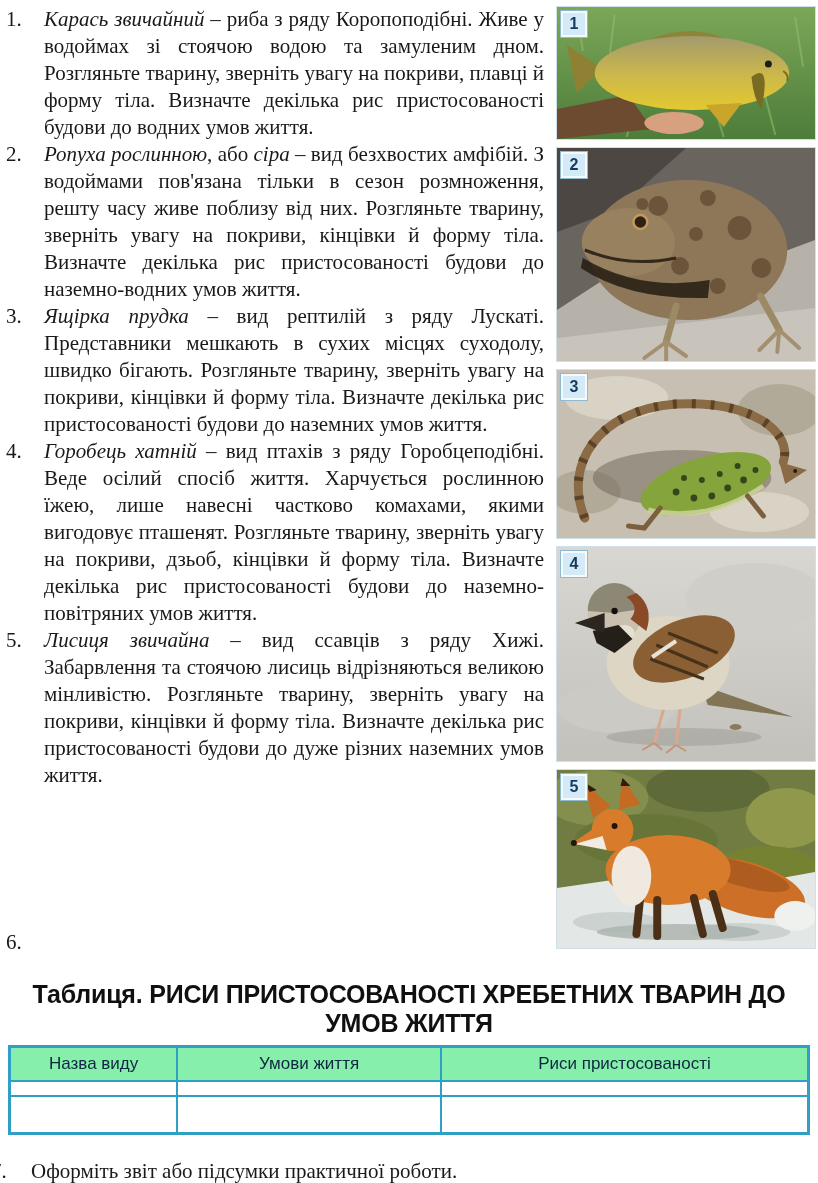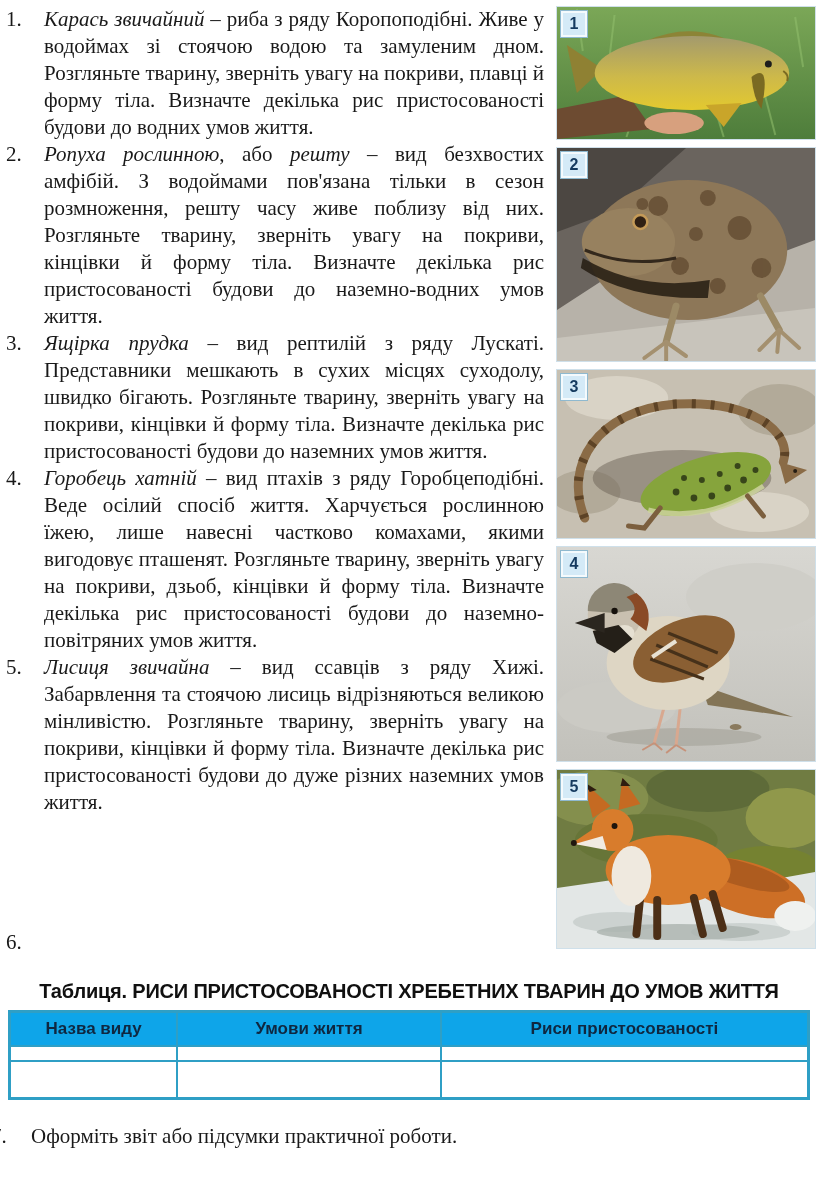--- a/index.html
+++ b/index.html
@@ -21,26 +21,26 @@
   .photo{position:relative;width:260px;border:1px solid #cfe0ea;box-sizing:border-box;overflow:hidden;}
   .photo svg{display:block;width:100%;height:100%;}
   .p1{height:134px;} .p2{height:215px;} .p3{height:170px;} .p4{height:216px;} .p5{height:180px;}
   .badge{position:absolute;top:4px;left:4px;width:26px;height:26px;background:#d4eaf7;
          border:2px solid #f4fafd;box-shadow:0 0 0 1px #8fb9cf;box-sizing:border-box;
          color:#153a5f;font-family:"Liberation Sans",sans-serif;font-weight:bold;font-size:16px;
          display:flex;align-items:center;justify-content:center;}
 
   
   .bottom{position:absolute;top:980px;left:0;right:0;}
-  .table-title{font-family:"Liberation Sans",sans-serif;font-weight:bold;font-size:20px;
+  .table-title{font-family:"Liberation Sans",sans-serif;font-weight:bold;font-size:25px;
                color:#101010;text-align:center;padding:0 8px;letter-spacing:-0.2px;}
   table.adapt{border-collapse:collapse;width:802px;margin:7px 8px 0 8px;
               border:3px solid #2f9fc5;table-layout:fixed;}
-  table.adapt th{background:#0ea5e9;color:#0f2740;font-family:"Liberation Sans",sans-serif;
-                 font-weight:bold;font-size:17px;height:30px;border:2px solid #2f9fc5;}
+  table.adapt th{background:#86efac;color:#0f2740;font-family:"Liberation Sans",sans-serif;
+                 font-weight:normal;font-size:17px;height:30px;border:2px solid #2f9fc5;}
   table.adapt td{background:#ffffff;border:2px solid #2f9fc5;}
   tr.row-thin td{height:11px;}
   tr.row-tall td{height:33px;}
   .c1{width:21%;} .c2{width:33%;} .c3{width:46%;}
   .task7{display:flex;font-size:21px;line-height:28px;margin-top:22px;}
   .task7 .num{flex:0 0 40px;margin-left:-9px;padding-left:0;}
 </style>
 </head>
 <body>
 
@@ -49,21 +49,21 @@
   <div class="textcol">
     <div class="items">
 
       <div class="item">
         <div class="num">1.</div>
         <div class="body"><span class="species">Карась звичайний</span><span> – риба з ряду Коропоподібні. Живе у водоймах зі стоячою водою та замуленим дном. Розгляньте тварину, зверніть увагу на покриви, плавці й форму тіла. Визначте декілька рис пристосованості будови до водних умов життя.</span></div>
       </div>
 
       <div class="item">
         <div class="num">2.</div>
-        <div class="body"><span class="species">Ропуха рослинною</span><span>, або </span><span class="species">решту</span><span> – вид безхвостих амфібій. З водоймами пов'язана тільки в сезон розмноження, решту часу живе поблизу від них. Розгляньте тварину, зверніть увагу на покриви, кінцівки й форму тіла. Визначте декілька рис пристосованості будови до наземно-водних умов життя.</span></div>
+        <div class="body"><span class="species">Ропуха рослинною</span><span>, або </span><span class="species">сіра</span><span> – вид безхвостих амфібій. З водоймами пов'язана тільки в сезон розмноження, решту часу живе поблизу від них. Розгляньте тварину, зверніть увагу на покриви, кінцівки й форму тіла. Визначте декілька рис пристосованості будови до наземно-водних умов життя.</span></div>
       </div>
 
       <div class="item">
         <div class="num">3.</div>
         <div class="body"><span class="species">Ящірка прудка</span><span> – вид рептилій з ряду Лускаті. Представники мешкають в сухих місцях суходолу, швидко бігають. Розгляньте тварину, зверніть увагу на покриви, кінцівки й форму тіла. Визначте декілька рис пристосованості будови до наземних умов життя.</span></div>
       </div>
 
       <div class="item">
         <div class="num">4.</div>
         <div class="body"><span class="species">Горобець хатній</span><span> – вид птахів з ряду Горобцеподібні. Веде осілий спосіб життя. Харчується рослинною їжею, лише навесні частково комахами, якими вигодовує пташенят. Розгляньте тварину, зверніть увагу на покриви, дзьоб, кінцівки й форму тіла. Визначте декілька рис пристосованості будови до наземно-повітряних умов життя.</span></div>

